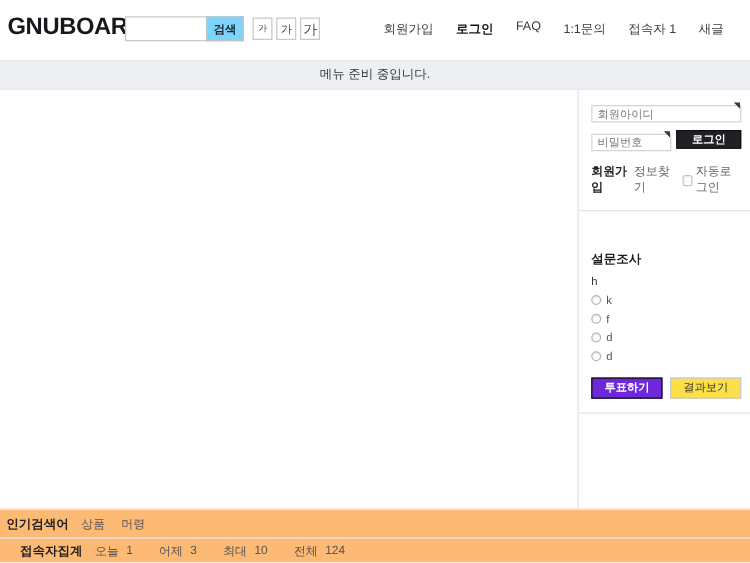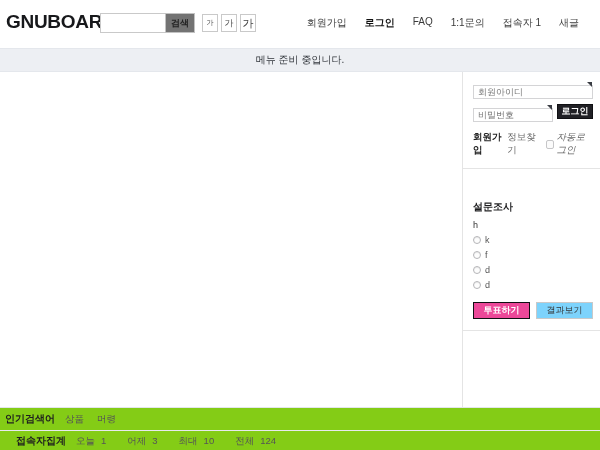--- a/index.html
+++ b/index.html
@@ -9,21 +9,21 @@
     background:#fff; color:#333; position:relative; overflow:hidden;
   }
 
   
   .header { position:relative; height:48px; background:#fff; }
   .logo { position:absolute; left:6px; top:11px; font-size:19px; font-weight:700;
           letter-spacing:-0.3px; color:#17181b; cursor:pointer; }
   .search-box { position:absolute; left:100px; top:13px; display:flex; }
   .search-box input { width:66px; height:20px; border:1px solid #c9c9c9; font-size:9px;
           padding:0 4px; color:#555; outline:none; }
-  .search-box button { height:20px; width:30px; background:#737373; border:1px solid #c2c2c2;
+  .search-box button { height:20px; width:30px; background:#7dd3fc; border:1px solid #c2c2c2;
           margin-left:-1px; font-size:9px; font-weight:bold; color:#222; cursor:pointer; }
   .font-buttons { position:absolute; left:202px; top:14px; display:flex; gap:3px; }
   .font-buttons .fbtn { width:16px; height:18px; background:#fff; border:1px solid #c9c9c9;
           display:flex; align-items:center; justify-content:center; color:#444; cursor:pointer; }
   .fbtn.s1 { font-size:7px; } .fbtn.s2 { font-size:9px; } .fbtn.s3 { font-size:11px; }
   .top-nav { position:absolute; right:12px; top:16px; display:flex; }
   .top-nav a { font-size:10px; color:#3a3a3a; text-decoration:none; padding:0 9px; cursor:pointer; }
   .top-nav a.bold { font-weight:bold; color:#111; }
 
   
@@ -36,51 +36,51 @@
   .content { flex:1; background:#fff; }
   .aside { width:138px; border-left:1px solid #e4e4e4; padding:9px 7px 0 10px; }
 
   .fld { position:relative; }
   .fld::after { content:""; position:absolute; top:1px; right:1px; width:0; height:0;
           border-top:5px solid #3a3d44; border-left:5px solid transparent; }
   .fld input { width:100%; height:14px; border:1px solid #d4d4d6; font-size:9px;
           color:#666; padding:0 4px; outline:none; }
   .login-id { margin-bottom:5px; }
   .pw-row { display:flex; align-items:stretch; }
-  .pw-row .fld { width:80px; }
+  .pw-row .fld { width:64px; }
   .btn-login { margin-left:4px; flex:1; height:15px; background:#202025; color:#fff;
           font-size:9px; font-weight:bold; border:1px solid #101013; cursor:pointer; }
   .login-links { margin-top:9px; font-size:9.5px; color:#666; display:flex; align-items:center; }
   .login-links .signup { font-weight:bold; color:#222; text-decoration:none; cursor:pointer; }
   .login-links .find { margin-left:5px; color:#666; text-decoration:none; cursor:pointer; }
   .chk { display:inline-block; width:9px; height:9px; border:1px solid #c6c6c8; border-radius:2px;
           background:#fbfbfb; margin:0 3px 0 10px; cursor:pointer; }
-  .auto-label { color:#666;font-style:italic; }
+  .auto-label { color:#666; }
 
   .sep { border-bottom:1px solid #e4e4e4; margin:11px -7px 0 -10px; }
 
   
   .poll { margin-top:8px; }
   .poll-title { font-size:10px; font-weight:bold; color:#1d1d1f;margin-top:31px; }
   .poll-question { font-size:9px; color:#333; margin-top:6px; }
   .poll-list { list-style:none; margin-top:3px; }
   .poll-list li { margin-top:5px; display:flex; align-items:center; cursor:pointer; }
   .radio { display:inline-block; width:8px; height:8px; border:1px solid #b5b5b8;
           border-radius:50%; background:#fdfdfd; margin-right:4px;
           box-shadow:inset 0 1px 1px rgba(0,0,0,0.08); }
   .poll-list .opt { font-size:9px; color:#555; }
   .poll-btns { margin-top:12px; display:flex; gap:6px; }
-  .btn-vote { flex:1; height:17px; background:#ec4899; color:#fff; font-size:9px;
+  .btn-vote { flex:1; height:17px; background:#6d28d9; color:#fff; font-size:9px;
           font-weight:bold; border:1px solid #101013; cursor:pointer; }
-  .btn-result { flex:1; height:17px; background:#7dd3fc; color:#333; font-size:9px;
+  .btn-result { flex:1; height:17px; background:#fde047; color:#333; font-size:9px;
           border:1px solid #c9c9c9; cursor:pointer; }
 
   
   .footer { position:absolute; left:0; right:0; bottom:0; height:43px;
-          background:#84cc16; border-top:1px solid #e3e6ea; }
+          background:#fdba74; border-top:1px solid #e3e6ea; }
   .frow { display:flex; align-items:center; padding-left:5px; }
   .frow1 { height:23px; border-bottom:1px solid #e7e9ed; }
   .frow2 { height:20px;padding-left:16px; }
   .flabel { font-size:10px; font-weight:bold; color:#1d1d1f; width:60px; }
   .kw { font-size:9.5px; color:#555; margin-right:13px; text-decoration:none; cursor:pointer; }
   .stat { display:flex; margin-right:21px; }
   .stat .k { font-size:9.5px; color:#555; }
   .stat .v { font-size:9.5px; color:#555; margin-left:6px; }
 </style>
 </head>

